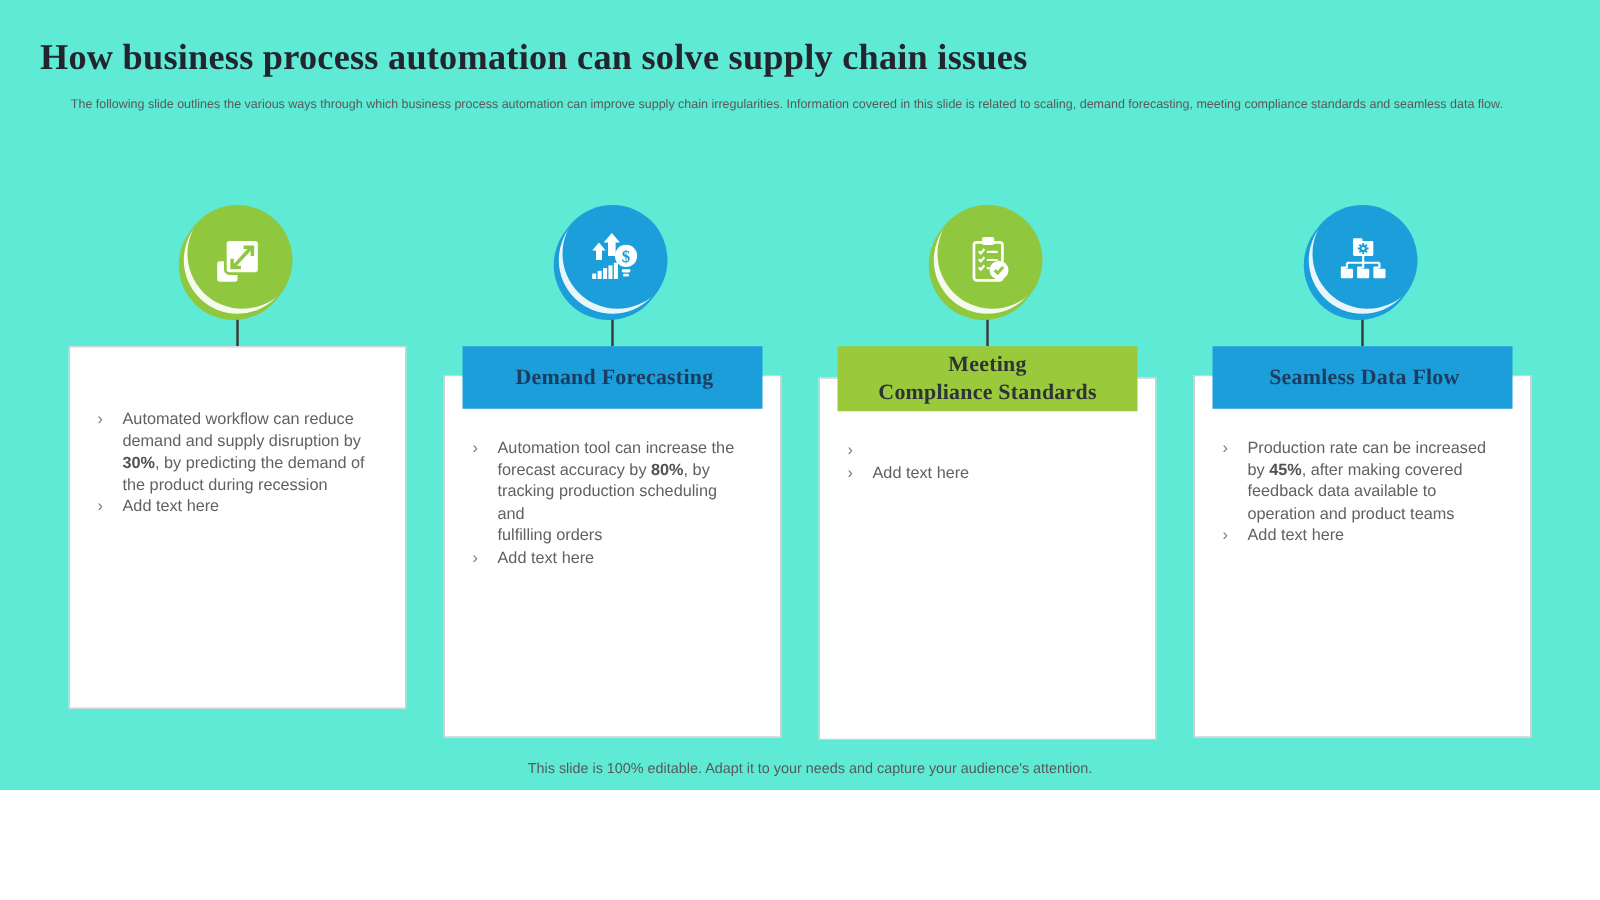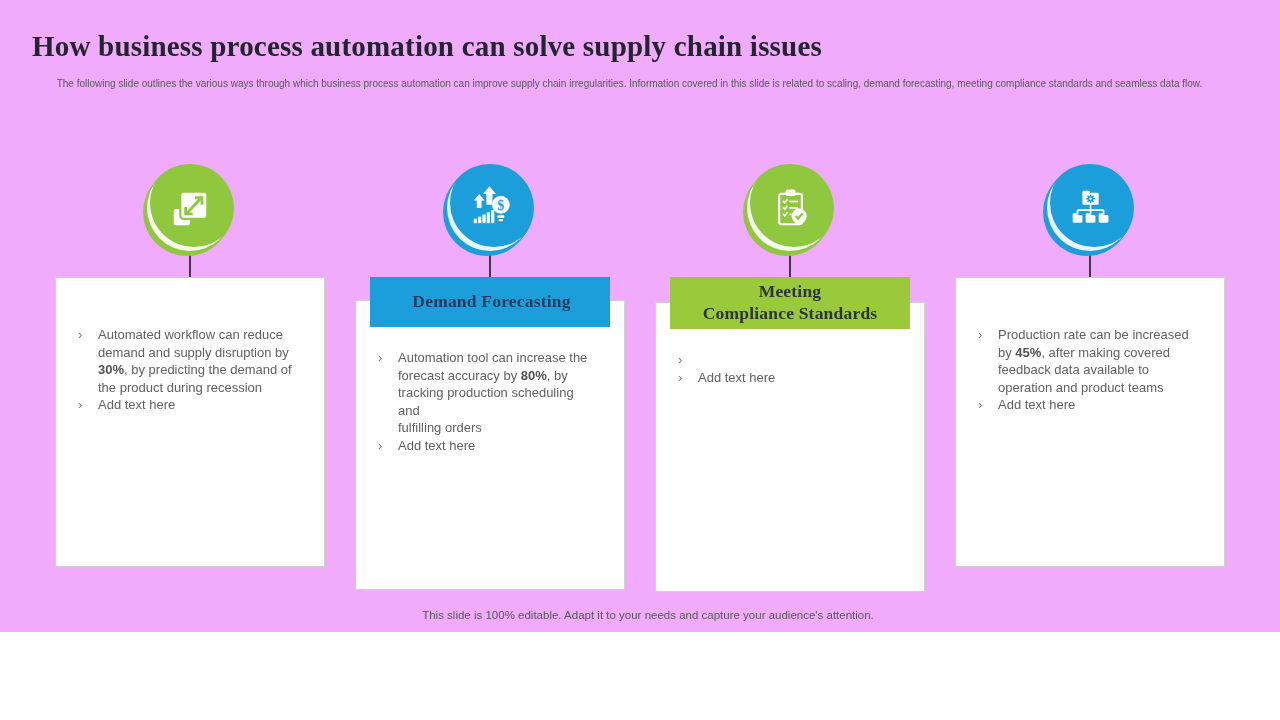--- a/index.html
+++ b/index.html
@@ -1,18 +1,18 @@
 <!DOCTYPE html>
 <html><head>
 <meta charset="utf-8">
 <style>
   * { margin:0; padding:0; box-sizing:border-box; }
   html,body { background:#ffffff; }
   .slide {
-    position:relative; width:1280px; height:632px; background:#f0abfc;
+    position:relative; width:1280px; height:632px; background:#5eead4;
     overflow:hidden; font-family:"Liberation Sans", sans-serif;
   }
   .title {
     margin:30px 32px 0 32px;
     font-family:"Liberation Serif", serif;
     font-weight:700; font-size:29px; line-height:1.15;
     color:#23252e; letter-spacing:0.2px;
   }
   .subtitle {
     margin:13px 32px 0 32px; max-width:1195px;
@@ -193,20 +193,23 @@
           <path d="M24.5 21 V26 M12.5 26 H36.5 M12.5 26 V30 M24.5 26 V30 M36.5 26 V30" fill="none" stroke="#fff" stroke-width="1.6"></path>
           <rect x="8" y="28.8" width="4" height="2.5" rx="0.8" fill="#fff"></rect>
           <rect x="8" y="30.5" width="9" height="7" rx="1" fill="#fff"></rect>
           <rect x="20" y="28.8" width="4" height="2.5" rx="0.8" fill="#fff"></rect>
           <rect x="20" y="30.5" width="9" height="7" rx="1" fill="#fff"></rect>
           <rect x="32" y="28.8" width="4" height="2.5" rx="0.8" fill="#fff"></rect>
           <rect x="32" y="30.5" width="9" height="7" rx="1" fill="#fff"></rect>
         </svg>
       </div>
       <div class="connector"></div>
+      <div class="header-bar blue">
+        <span>Seamless Data Flow</span>
+      </div>
       <div class="card">
         <ul>
           <li>
             <span class="bullet-marker">›</span>
             <span class="bullet-text"><span>Production rate can be increased
 by </span><b>45%</b><span>, after making covered
 feedback data available to
 operation and product teams</span></span>
           </li>
           <li>

